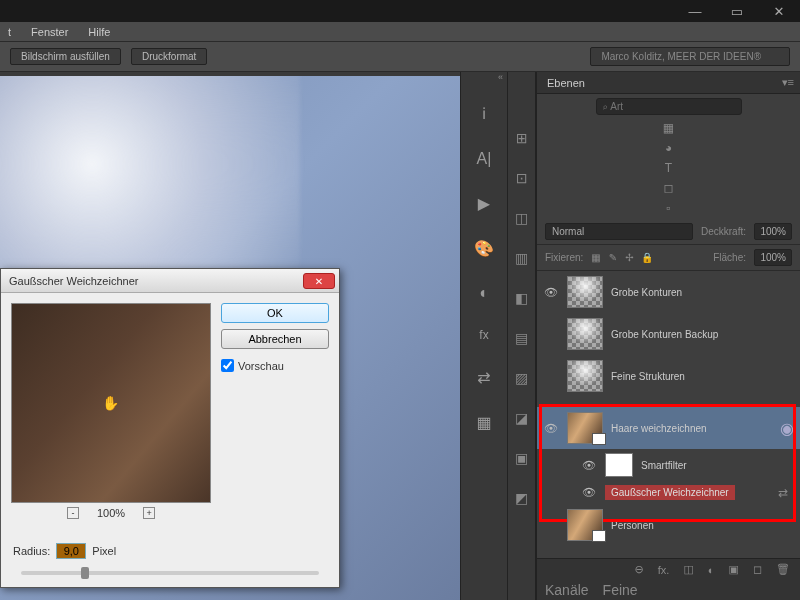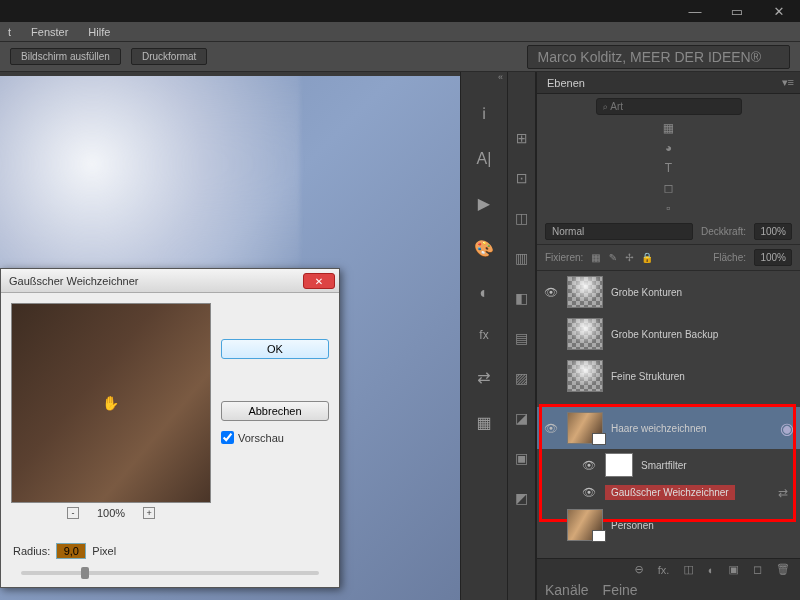--- a/index.html
+++ b/index.html
@@ -5,21 +5,21 @@
 * { box-sizing: border-box; margin: 0; padding: 0; font-family: "Segoe UI", Tahoma, sans-serif; }
 body { background: #525252; width: 800px; height: 600px; overflow: hidden; position: relative; }
 
 .titlebar { height: 22px; background: #1a1a1a; display: flex; justify-content: flex-end; align-items: center; padding-right: 8px; gap: 16px; }
 .titlebar .wc { color: #aaa; font-size: 13px; cursor: pointer; width: 26px; text-align: center; }
 .menubar { height: 20px; background: #4b4b4b; display: flex; align-items: center; padding-left: 8px; gap: 20px; color: #ccc; font-size: 11px; border-bottom: 1px solid #2a2a2a; }
 .menubar span { cursor: pointer; }
 
 .toolbar { height: 30px; background: #4b4b4b; display: flex; align-items: center; padding: 0 10px; gap: 10px; border-bottom: 1px solid #2a2a2a; }
 .btn { background: #3c3c3c; border: 1px solid #222; color: #bbb; font-size: 10px; padding: 2px 10px; cursor: pointer; border-radius: 2px; }
-.toolbar .right { margin-left: auto; background: #3a3a3a; border: 1px solid #222; color: #888; font-size: 14px; padding: 3px 28px 3px 10px; border-radius: 2px; position: relative; }
+.toolbar .right { margin-left: auto; background: #3a3a3a; border: 1px solid #222; color: #888; font-size: 10px; padding: 3px 28px 3px 10px; border-radius: 2px; position: relative; }
 
 .workarea { position: absolute; top: 72px; left: 0; right: 0; bottom: 0; display: flex; }
 .canvas { flex: 0 0 460px; background: linear-gradient(135deg, #7a8fb5 0%, #8da3c8 40%, #6b7da0 100%); position: relative; overflow: hidden; border-top: 4px solid #3a3a3a; }
 .hair { position: absolute; width: 520px; height: 520px; top: -120px; left: -220px; background: radial-gradient(ellipse at 60% 40%, rgba(255,255,255,0.9) 0%, rgba(230,230,240,0.6) 25%, rgba(180,190,210,0) 55%); filter: blur(2px); }
 
 .midstrip { flex: 0 0 48px; background: #383838; display: flex; flex-direction: column; align-items: center; padding-top: 30px; gap: 26px; border-left: 1px solid #222; border-right: 1px solid #222; position: relative; }
 .midstrip .pill { position: absolute; top: 0; right: 4px; color: #888; font-size: 9px; }
 .midstrip .ic { color: #999; font-size: 16px; cursor: pointer; }
 
 .panelstrip { flex: 0 0 28px; background: #383838; display: flex; flex-direction: column; align-items: center; padding-top: 58px; gap: 24px; border-right: 1px solid #222; }
@@ -59,21 +59,21 @@
 
 .dialog { position: absolute; left: 0; top: 268px; width: 340px; background: #eee; border: 1px solid #555; box-shadow: 2px 2px 8px rgba(0,0,0,0.5); }
 .dtitle { height: 24px; background: linear-gradient(#f4f4f4,#d8d8d8); border-bottom: 1px solid #aaa; display: flex; align-items: center; padding-left: 8px; font-size: 11px; color: #333; }
 .dclose { margin-left: auto; width: 32px; height: 16px; background: #d44; border-radius: 3px; color: #fff; font-size: 10px; text-align: center; margin-right: 4px; cursor: pointer; line-height: 15px; border: 1px solid #a22; }
 .dbody { display: flex; padding: 10px; gap: 10px; }
 .preview { width: 200px; height: 200px; background: linear-gradient(130deg, #3e2d22 0%, #5a4030 40%, #7a5a42 70%, #4a3528 100%); border: 1px solid #888; position: relative; }
 .preview .hand { position: absolute; left: 50%; top: 50%; color: #fff; font-size: 14px; transform: translate(-50%,-50%); }
 .zrow { display: flex; justify-content: center; align-items: center; gap: 18px; font-size: 11px; color: #333; padding: 4px 0 10px; }
 .zrow .zb { border: 1px solid #888; width: 12px; height: 12px; font-size: 9px; line-height: 10px; text-align: center; cursor: pointer; }
 .dright { flex: 1; display: flex; flex-direction: column; gap: 6px; }
-.dbtn { border: 1px solid #4aa4dd; background: linear-gradient(#eef8ff,#d4ecff); font-size: 11px; padding: 3px 0; border-radius: 3px; cursor: pointer; margin-top: 36px; }
+.dbtn { border: 1px solid #4aa4dd; background: linear-gradient(#eef8ff,#d4ecff); font-size: 11px; padding: 3px 0; border-radius: 3px; cursor: pointer; }
 .dbtn.gray { border: 1px solid #888; background: linear-gradient(#f4f4f4,#ddd); }
 .dchk { font-size: 11px; color: #333; display: flex; align-items: center; gap: 4px; margin-top: 4px; }
 .radrow { padding: 4px 12px 10px; font-size: 11px; color: #333; display: flex; align-items: center; gap: 6px; }
 .radin { width: 30px; border: 1px solid #7ab; background: #a16207; font-size: 11px; padding: 1px 3px; text-align: center; }
 .slider { margin: 2px 20px 12px; height: 4px; background: #ccc; border-radius: 2px; position: relative; }
 .slider .h { position: absolute; top: -4px; left: 20%; width: 8px; height: 12px; background: #888; border-radius: 2px; }
 </style>
 </head>
 <body>
 

